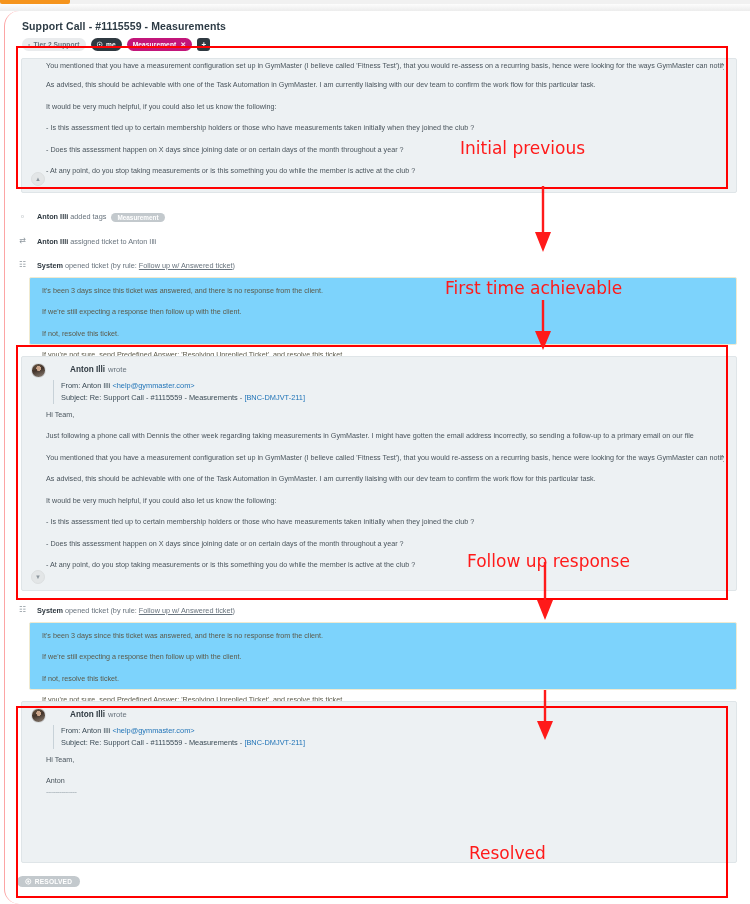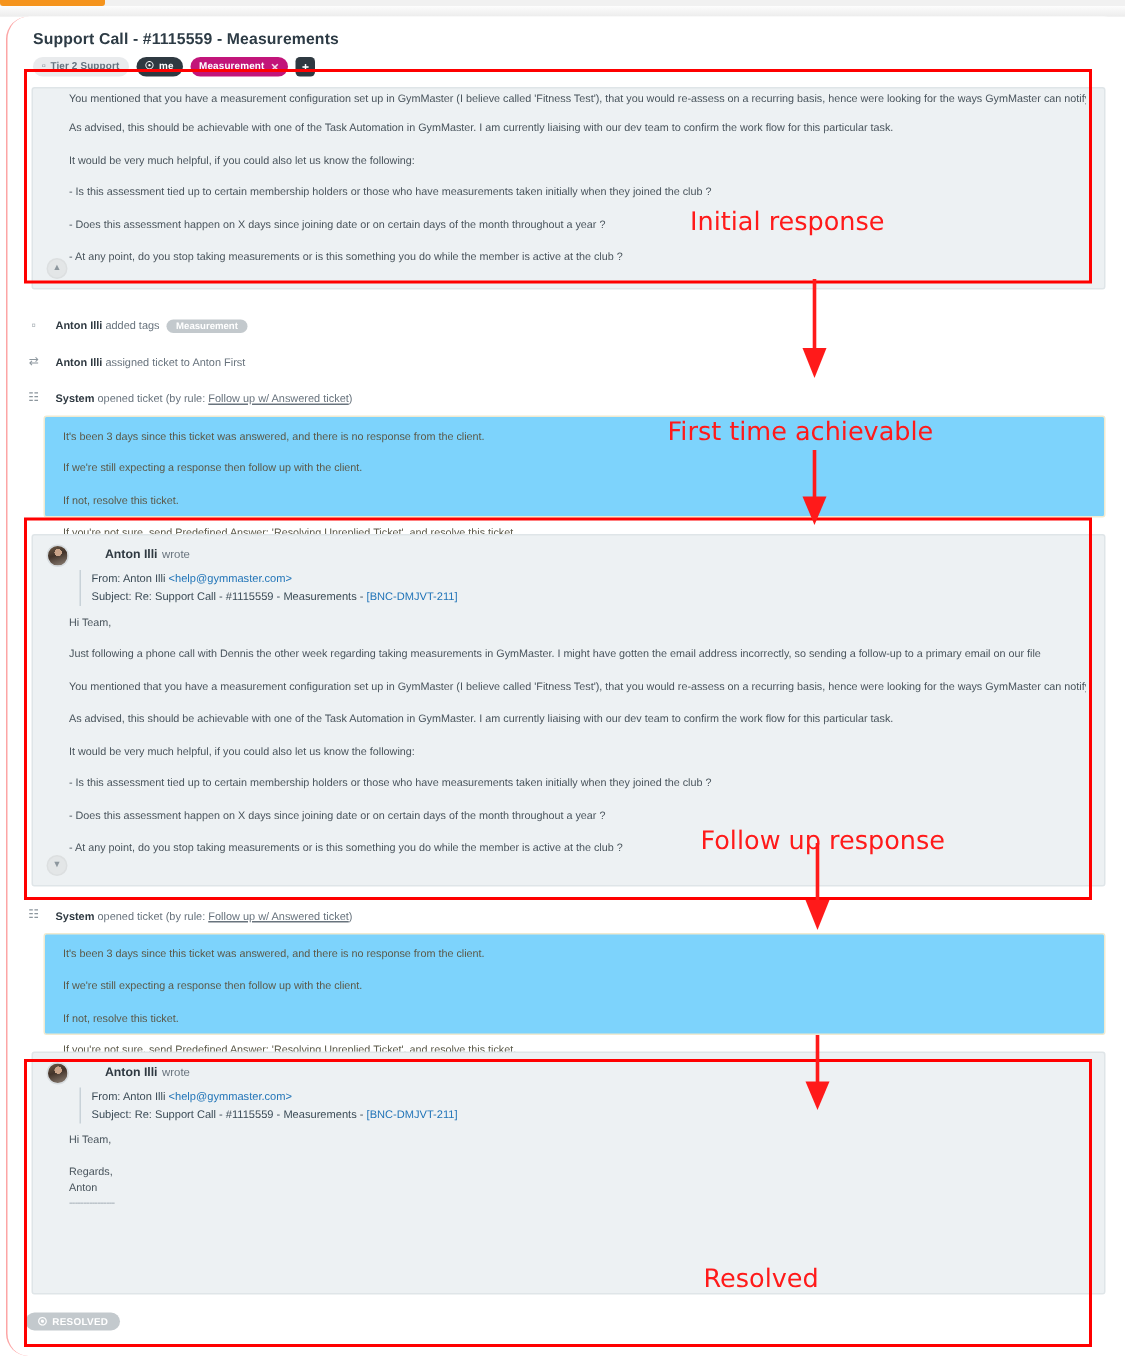--- a/index.html
+++ b/index.html
@@ -259,21 +259,21 @@
         <span>
           <b>Anton Illi</b>
           <span>added tags</span>
           <span class="tag-inline">Measurement</span>
         </span>
       </div>
       <div class="event">
         <span class="evicon">⇄</span>
         <span>
           <b>Anton Illi</b>
-          <span>assigned ticket to Anton First</span>
+          <span>assigned ticket to Anton Illi</span>
         </span>
       </div>
       <div class="event">
         <span class="evicon">☷</span>
         <span>
           <b>System</b>
           <span>opened ticket (by rule:</span>
           <a class="rule-link">Follow up w/ Answered ticket</a><span>)</span>
         </span>
       </div>
@@ -353,21 +353,20 @@
               <span>Anton Illi</span>
               <span class="lnk">&lt;help@gymmaster.com&gt;</span>
             </div>
             <div>
               <span>Subject:</span>
               <span>Re: Support Call - #1115559 - Measurements - </span><span class="sub-id">[BNC-DMJVT-211]</span>
             </div>
           </div>
           <div class="msg-body">
             <p>Hi Team,</p>
-            <p style="margin-bottom:0;">Regards,</p>
             <p style="margin-bottom:0;">Anton</p>
             <p class="sig-line">----------------</p>
           </div>
         </div>
       </div>
 
       <div class="resolved-row">
         <span class="resolved-pill">
           <span>⦿</span>
           <span>RESOLVED</span>
@@ -376,21 +375,21 @@
 
     </div>
   </div>
 
   <div class="overlay">
 
     <div class="anno-box" style="left:16px; top:46px; width:712px; height:143px;"></div>
     <div class="anno-box" style="left:16px; top:345px; width:712px; height:255px;"></div>
     <div class="anno-box" style="left:16px; top:706px; width:712px; height:192px;"></div>
 
-    <div class="anno-text" style="left:460px; top:138px;">Initial response</div>
+    <div class="anno-text" style="left:460px; top:138px;">Initial previous</div>
     <div class="anno-text" style="left:445px; top:278px;">First time achievable</div>
     <div class="anno-text" style="left:467px; top:551px;">Follow up response</div>
     <div class="anno-text" style="left:469px; top:843px;">Resolved</div>
 
     <svg class="anno-arrow" style="left:528px; top:186px;" width="30" height="70" viewBox="0 0 30 70">
       <line x1="15" y1="0" x2="15" y2="52" stroke="#ff1a1a" stroke-width="2.4"></line>
       <polygon points="15,66 7,46 23,46" fill="#ff1a1a"></polygon>
     </svg>
     <svg class="anno-arrow" style="left:528px; top:300px;" width="30" height="52" viewBox="0 0 30 52">
       <line x1="15" y1="0" x2="15" y2="36" stroke="#ff1a1a" stroke-width="2.4"></line>

